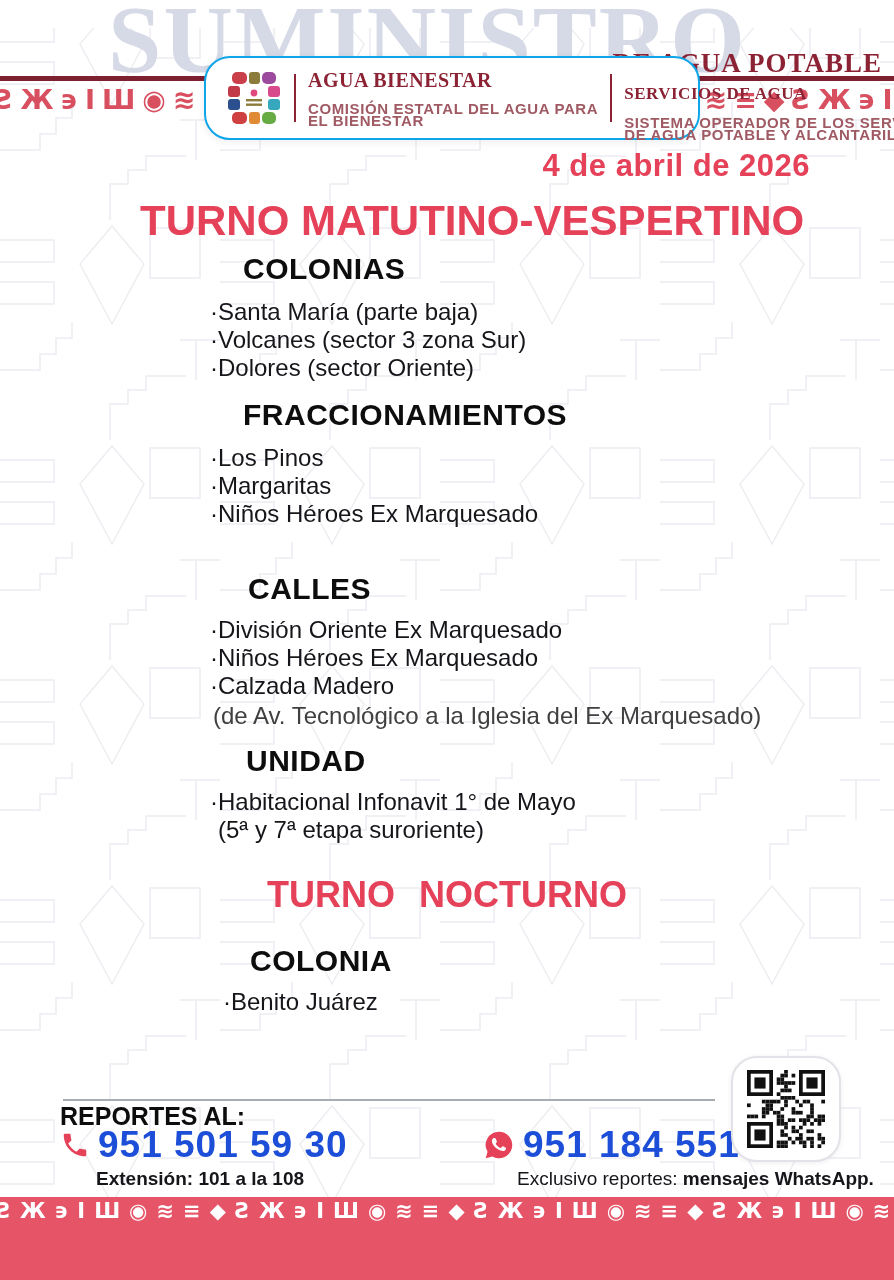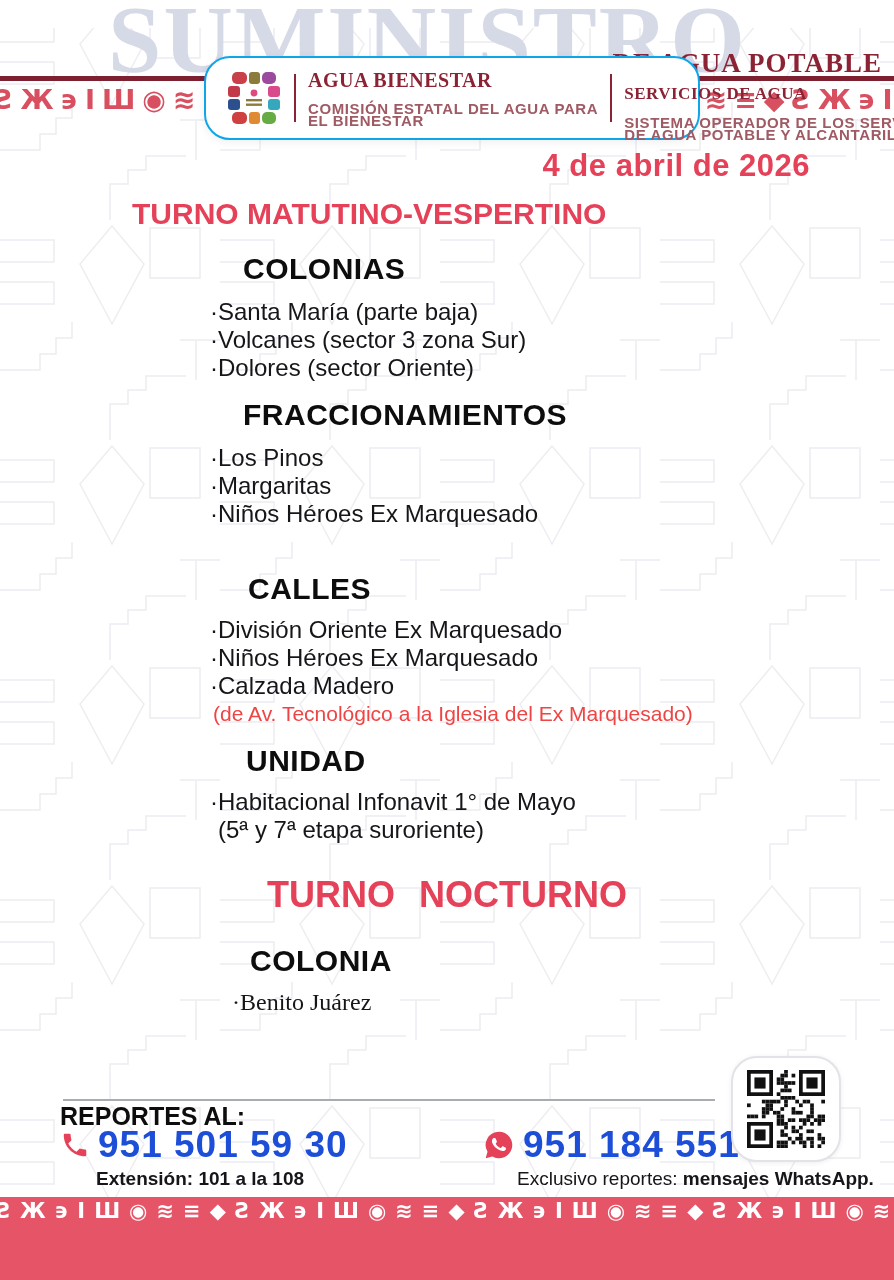--- a/index.html
+++ b/index.html
@@ -23,24 +23,24 @@
     box-shadow:0 2px 8px rgba(40,40,60,.08);display:flex;align-items:center;padding:0 0 0 20px;box-sizing:border-box;}
   .emblem{flex:0 0 auto;margin-right:12px;}
   .vdiv{width:2px;height:48px;background:#8c2334;flex:0 0 auto;}
   .brand-block{padding:0 12px;flex:0 0 auto;}
   .brand-name{font-family:"Liberation Serif",serif;font-weight:700;color:#8c2334;font-size:20px;letter-spacing:.5px;line-height:22px;}
   .brand-tag{font-size:15px;letter-spacing:.6px;color:#a05a64;font-weight:700;line-height:12px;margin-top:12px;}
   .op-name{font-size:17px;margin-top:28px;}
   
   .date{position:absolute;top:148px;right:84px;z-index:4;font-size:31px;font-weight:800;color:#e54158;letter-spacing:.5px;}
   
-  .title-mv{position:absolute;top:197px;left:132px;z-index:4;font-size:30px;font-weight:800;color:#e54158;letter-spacing:0;}
+  .title-mv{position:absolute;top:197px;left:140px;z-index:4;font-size:42px;font-weight:800;color:#e54158;letter-spacing:0;}
   .h-black{position:absolute;z-index:4;font-size:30px;font-weight:800;color:#0d0d0d;letter-spacing:.5px;}
   .list{position:absolute;z-index:4;font-size:24px;color:#15151a;line-height:28px;}
-  .note-sm{position:absolute;z-index:4;font-size:21px;color:#ef4444;text-align:center;}
+  .note-sm{position:absolute;z-index:4;font-size:24px;color:#404040;text-align:center;}
   .note-md{position:absolute;z-index:4;font-size:24px;color:#15151a;}
   .title-noct{position:absolute;top:874px;left:0;width:894px;text-align:center;z-index:4;
     font-size:36px;font-weight:800;color:#e54158;word-spacing:14px;}
   
   .foot-rule{position:absolute;top:1099px;left:63px;width:652px;height:2px;background:#a9adb3;z-index:4;}
   .reports-label{position:absolute;top:1102px;left:60px;z-index:4;font-size:25px;font-weight:800;color:#0d0d0d;}
   .phone-row{position:absolute;top:1124px;left:60px;z-index:4;display:flex;align-items:center;}
   .wa-row{position:absolute;top:1124px;left:483px;z-index:4;display:flex;align-items:center;}
   .big-num{font-size:37px;font-weight:800;color:#1d4ed8;letter-spacing:1px;margin-left:8px;}
   .ext{position:absolute;top:1168px;left:96px;z-index:4;font-size:19px;font-weight:600;color:#15151a;}
@@ -147,21 +147,21 @@
   <div class="note-sm" style="top:702px;left:213px;">(de Av. Tecnológico a la Iglesia del Ex Marquesado)</div>
 
   <div class="h-black" style="top:744px;left:246px;">UNIDAD</div>
   <div class="list" style="top:788px;left:210px;">
     <div>·Habitacional Infonavit 1° de Mayo</div>
   </div>
   <div class="note-md" style="top:816px;left:218px;">(5ª y 7ª etapa suroriente)</div>
 
   <div class="title-noct">TURNO NOCTURNO</div>
   <div class="h-black" style="top:944px;left:250px;">COLONIA</div>
-  <div class="list" style="top:988px;left:232px;font-family:Liberation Serif, serif;">
+  <div class="list" style="top:988px;left:223px;">
     <div>·Benito Juárez</div>
   </div>
 
   <div class="foot-rule"></div>
   <div class="reports-label">REPORTES AL:</div>
 
   <div class="phone-row">
     <svg width="30" height="30" viewBox="0 0 24 24">
       <path fill="#e54158" d="M6.62 10.79c1.44 2.83 3.76 5.14 6.59 6.59l2.2-2.2c.27-.27.67-.36 1.02-.24 1.12.37 2.33.57 3.57.57.55 0 1 .45 1 1V20c0 .55-.45 1-1 1-9.39 0-17-7.61-17-17 0-.55.45-1 1-1h3.5c.55 0 1 .45 1 1 0 1.25.2 2.45.57 3.57.11.35.03.74-.25 1.02l-2.2 2.2z"></path>
     </svg>

